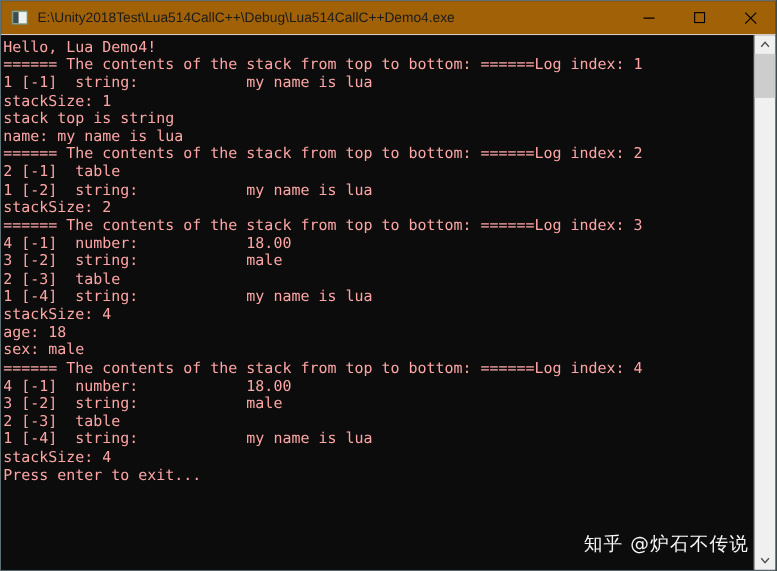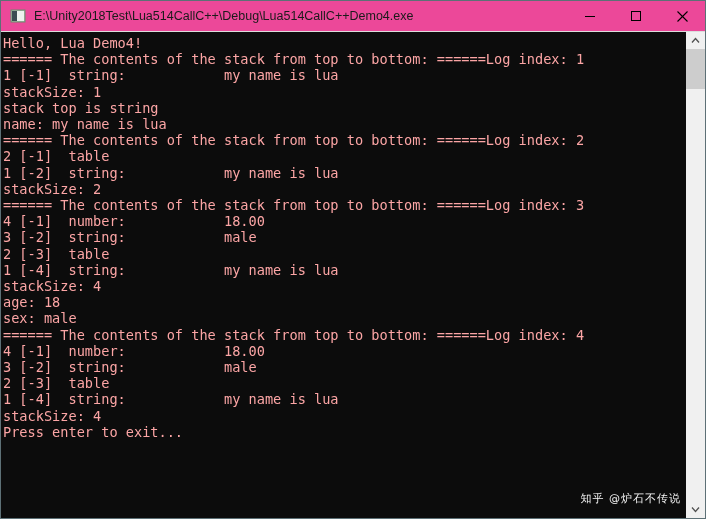--- a/index.html
+++ b/index.html
@@ -23,21 +23,21 @@
     background: #0c0c0c;
     box-sizing: border-box;
     border: 1px solid #5d7076;
     display: flex;
     flex-direction: column;
   }
 
   
   #title-bar {
     height: 30px;
-    background: #ec4899;
+    background: #a16207;
     display: flex;
     align-items: center;
     flex: 0 0 auto;
     position: relative;
     border-bottom: 1px solid #dcdcdc;
   }
   #title-icon {
     width: 16px;
     height: 16px;
     margin-left: 9px;
@@ -116,21 +116,21 @@
     width: 19px;
     height: 40px;
     background: #cdcdcd;
   }
 
   
   #watermark {
     position: absolute;
     right: 24px;
     bottom: 12px;
-    font-size: 11px;
+    font-size: 17px;
     color: #ffffff;
     font-family: "DejaVu Sans", sans-serif;
     white-space: nowrap;
     opacity: 0.96;
     letter-spacing: 1px;
   }
 </style>
 </head>
 <body>
 

